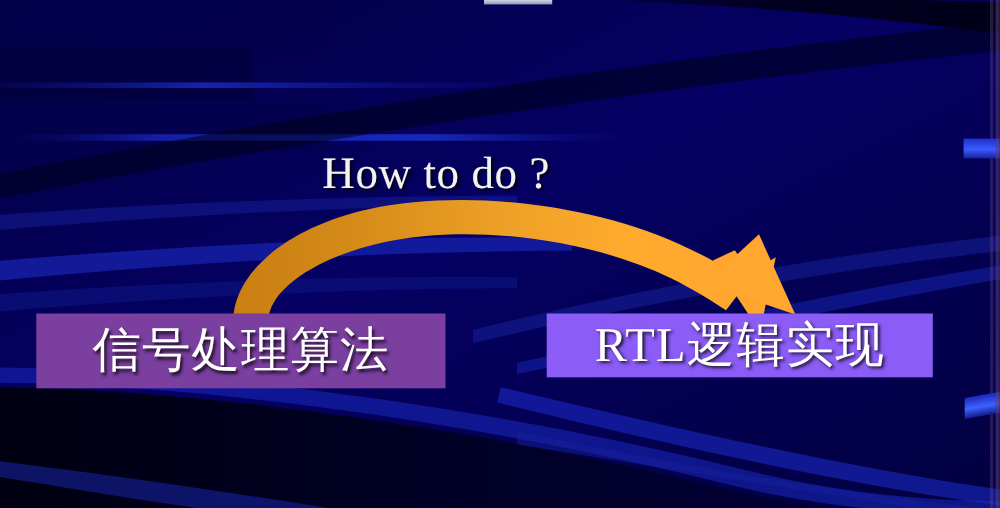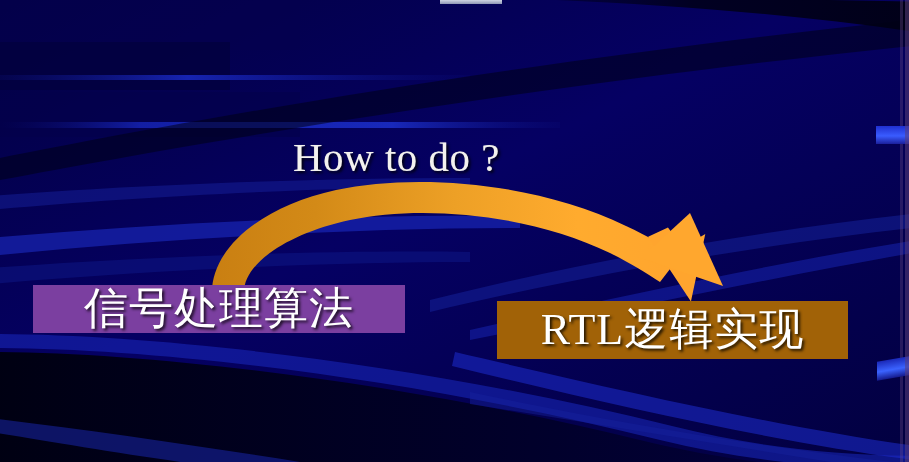--- a/index.html
+++ b/index.html
@@ -66,31 +66,30 @@
     font-family: "Liberation Serif", "DejaVu Serif", serif;
     text-shadow: 2px 2px 3px rgba(0,0,0,0.8);
     letter-spacing: 1px;
     box-sizing: border-box;
   }
 
   #box-left {
     left: 33px;
     top: 285px;
     width: 372px;
-    height: 48px;
+    height: 68px;
     background: #7b3fa0;
   }
 
   #box-right {
     left: 497px;
     top: 285px;
     width: 351px;
     height: 58px;
-    background: #a16207;
-    margin-top: 16px;
+    background: #8b5cf6;
   }
 
   
   .chip {
     position: absolute;
   }
   #chip-top {
     left: 440px;
     top: 0px;
     width: 62px;

